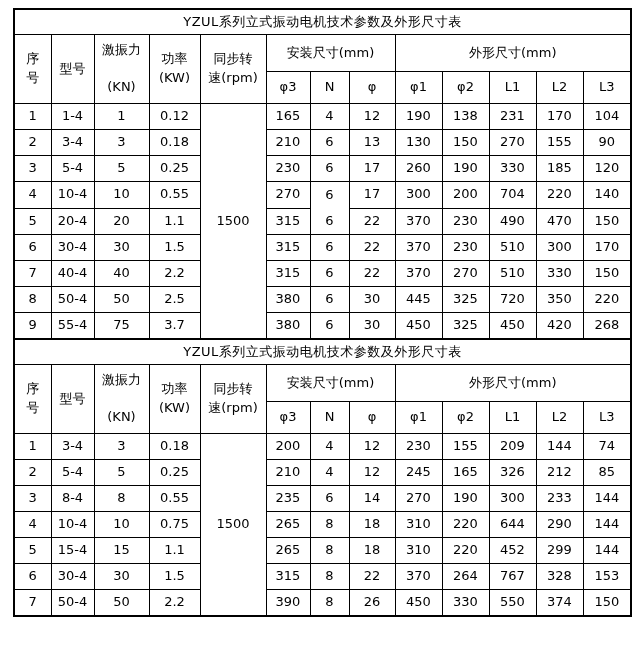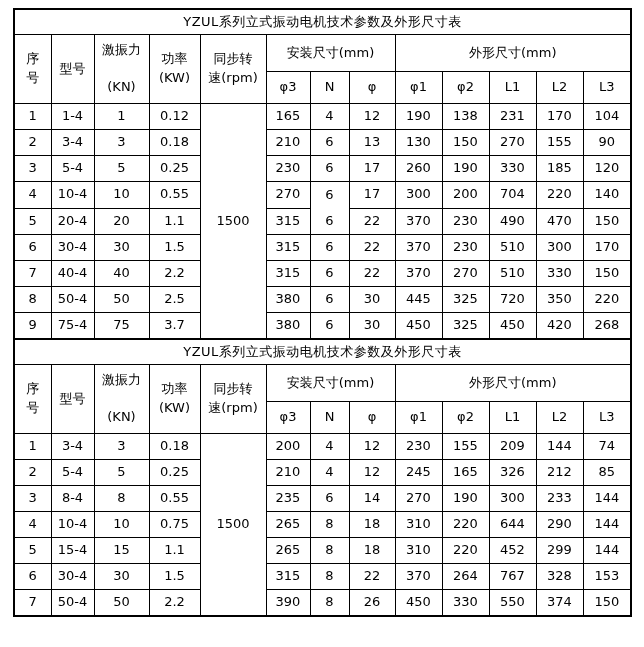--- a/index.html
+++ b/index.html
@@ -209,21 +209,21 @@
           <td>6</td>
           <td>30</td>
           <td>445</td>
           <td>325</td>
           <td>720</td>
           <td>350</td>
           <td>220</td>
         </tr>
         <tr>
           <td>9</td>
-          <td>75-4</td>
+          <td>55-4</td>
           <td>75</td>
           <td>3.7</td>
           <td>380</td>
           <td>6</td>
           <td>30</td>
           <td>450</td>
           <td>325</td>
           <td>450</td>
           <td>420</td>
           <td>268</td>

